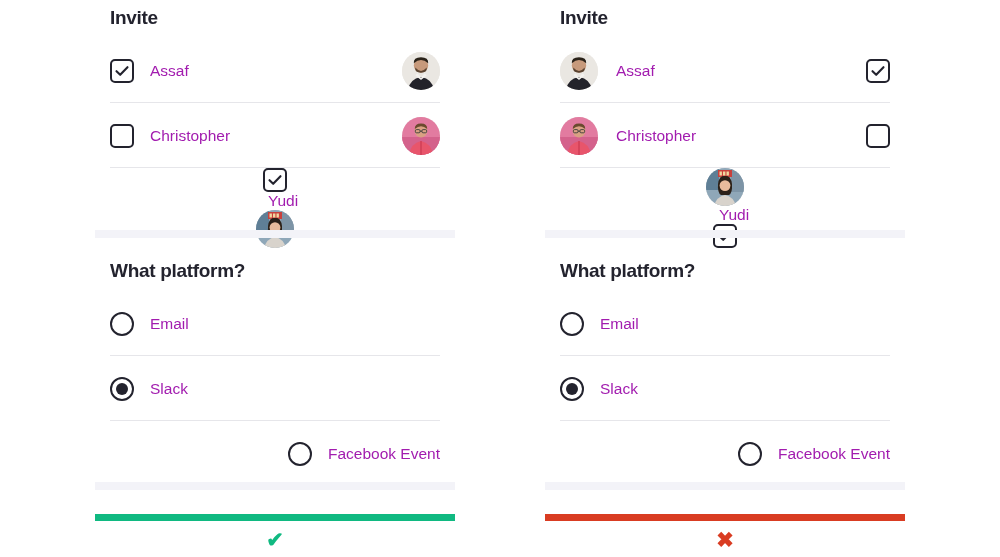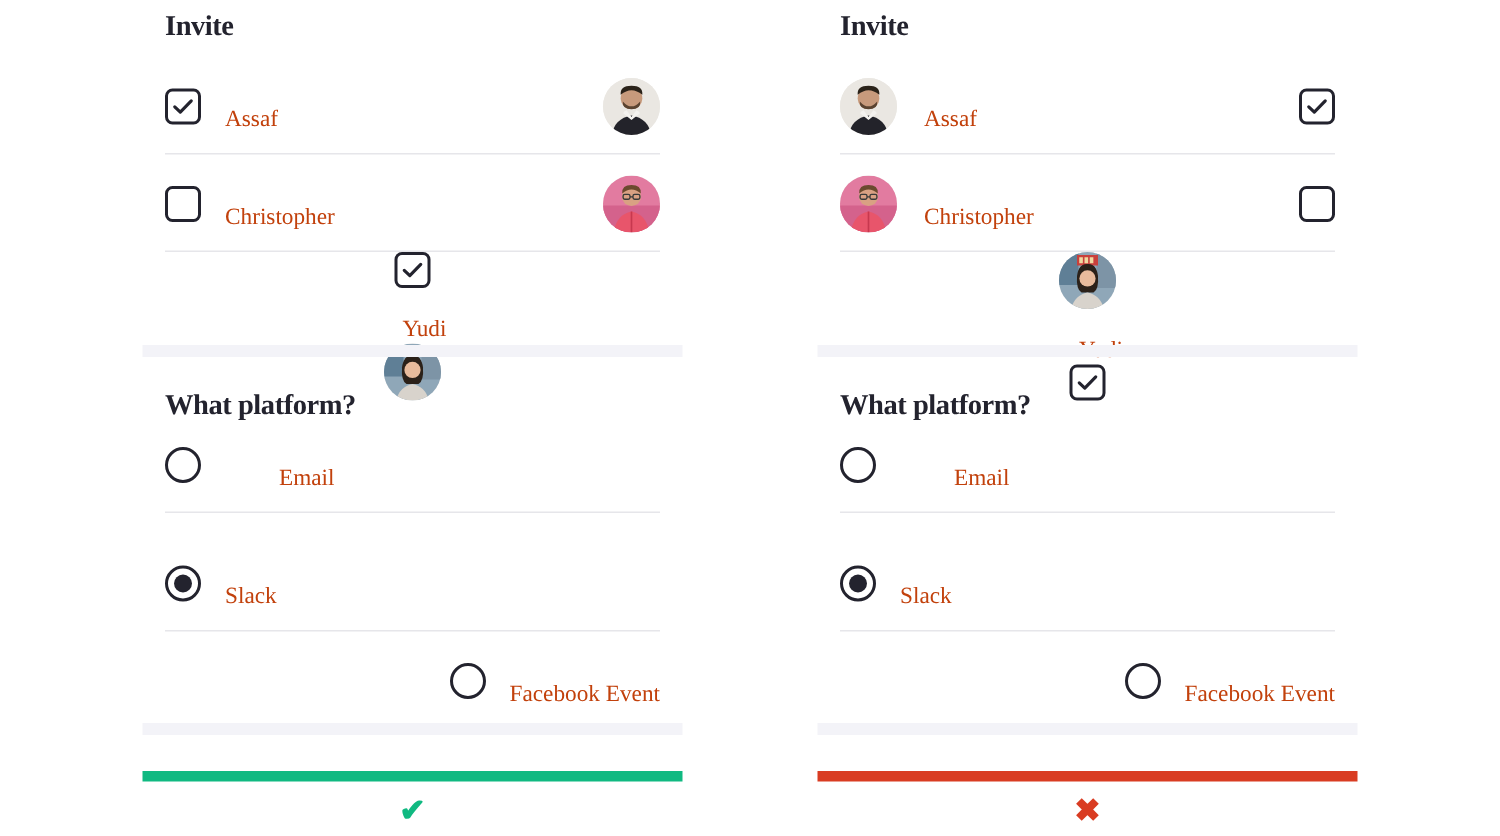--- a/index.html
+++ b/index.html
@@ -11,21 +11,20 @@
     overflow: hidden;
     font-family: "Liberation Sans", sans-serif;
     -webkit-font-smoothing: antialiased;
   }
 
   .stage {
     position: relative;
     width: 1000px;
     height: 557px;
     background: #ffffff;
-    font-family: Liberation Serif, serif;
   }
 
   
   .panel {
     position: absolute;
     top: 0;
     width: 360px;
     height: 557px;
     background: #ffffff;
   }
@@ -71,21 +70,21 @@
     bottom: 0;
     width: 330px;
     height: 1px;
     background: #e6e6ea;
   }
 
   .invite-row-0 { top: 38px;  }
   .invite-row-1 { top: 103px; }
   .invite-row-2 { top: 168px; flex-direction: column; }
 
-  .plat-row-0 { top: 277px; gap: 36px; }
+  .plat-row-0 { top: 291px; }
   .plat-row-1 { top: 356px; }
   .plat-row-2 { top: 421px; justify-content: flex-end; }
 
   
   .checkbox {
     width: 24px;
     height: 24px;
     border: 2.5px solid #23232e;
     border-radius: 5px;
     box-sizing: border-box;
@@ -121,23 +120,22 @@
     width: 12px;
     height: 12px;
     border-radius: 50%;
     background: #23232e;
   }
   .radio.selected .dot { display: block; }
 
   
   .row-label {
     font-size: 15.5px;
-    color: #c2410c;
+    color: #a21caf;
     white-space: nowrap;
-    margin-top: 19px;
   }
   .label-after-control  { margin-left: 16px; }
   .label-after-avatar   { margin-left: 18px; }
 
   
   .avatar {
     width: 38px;
     height: 38px;
     border-radius: 50%;
     flex: 0 0 auto;

